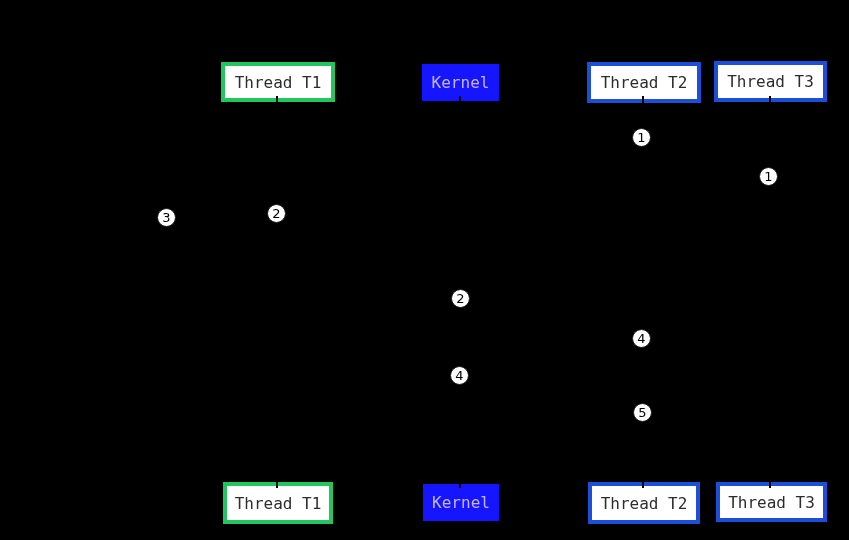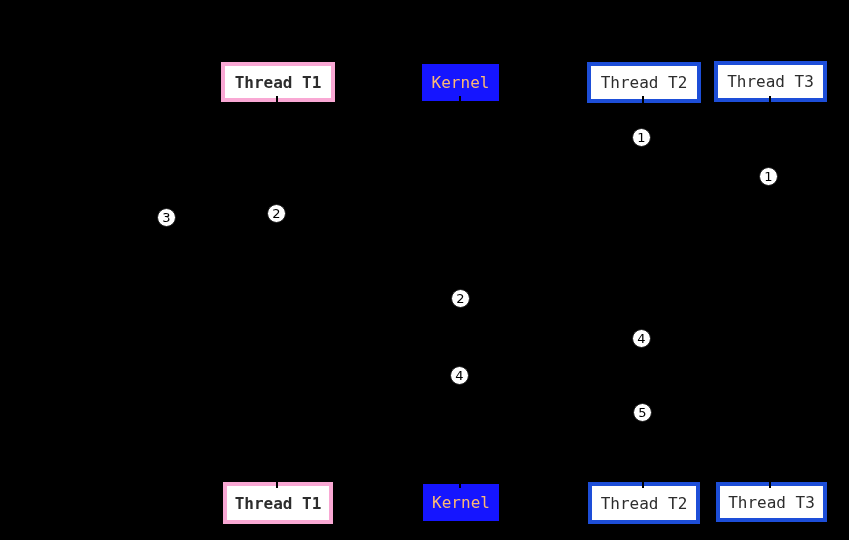--- a/index.html
+++ b/index.html
@@ -19,24 +19,24 @@
     display: flex;
     align-items: center;
     justify-content: center;
     z-index: 1;
   }
   .pbox .lbl {
     font-size: 16px;
     color: #2d2d2d;
     white-space: nowrap;
   }
-  .outline-red  { border: 4px solid #f9a8d4; font-weight: bold; }
+  .outline-red  { border: 4px solid #22c55e; }
   .outline-blue { border: 4px solid #1d4ed8; }
   .fill-blue    { background: #1515ff; border: none; }
-  .fill-blue .lbl { color: #fdba74; }
+  .fill-blue .lbl { color: #c4b5fd; }
   
   .lifeline {
     position: absolute;
     width: 2px;
     top: 96px;
     height: 392px;
     background: #000000;
     z-index: 2;
   }
   

